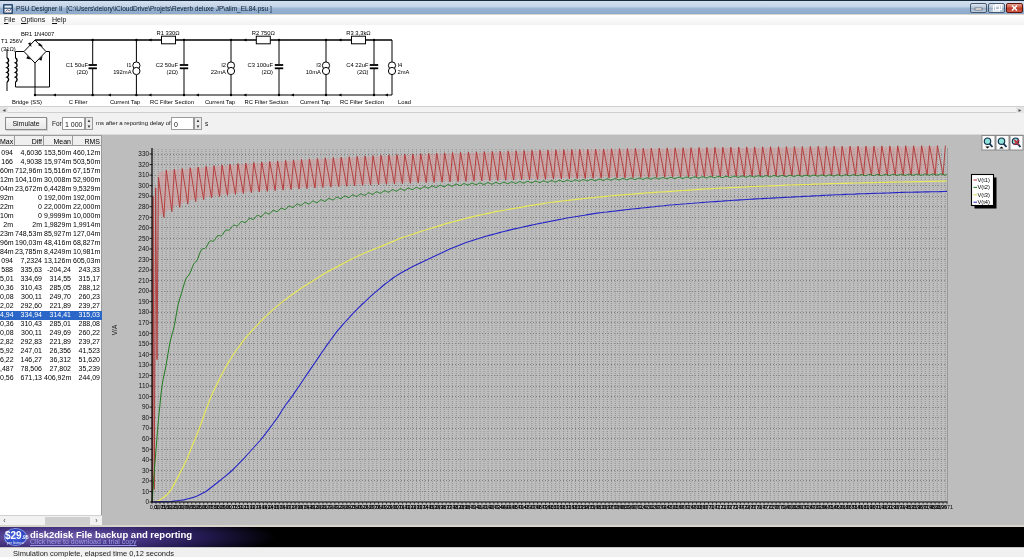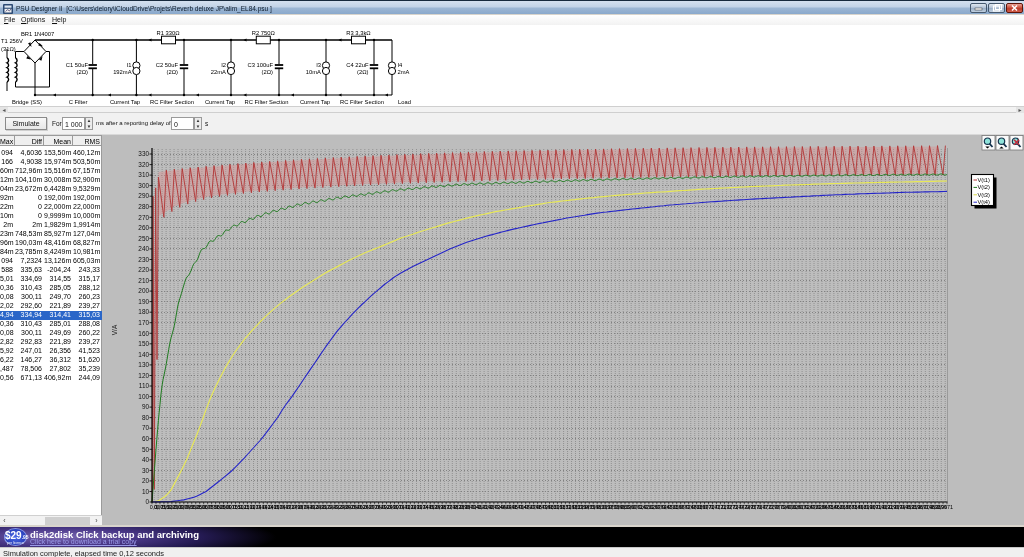--- a/index.html
+++ b/index.html
@@ -610,17 +610,17 @@
     <div class="a" style="left:0">‹</div>
     <div class="thumb"></div>
     <div class="a" style="left:92px">›</div>
   </div>
 <div id="banner">
     <div id="bnr-purple"></div>
 <div id="badge">
       <div style="font-size:10px;font-weight:bold;line-height:10px;margin-top:2px">$29<span style="font-size:5px">.95</span></div>
       <div style="font-size:3.5px;line-height:3px">per licence</div>
     </div>
-<div id="bnr-t1">disk2disk Click backup and archiving</div>
+<div id="bnr-t1">disk2disk File backup and reporting</div>
 <div id="bnr-t2">Click here to download a trial copy</div>
 </div>
 <div id="status">
-    <span style="position:absolute;left:3px;top:1px">Simulation complete, elapsed time 0,12 seconds</span>
+    <span style="position:absolute;left:13px;top:1px">Simulation complete, elapsed time 0,12 seconds</span>
   </div>
 </body></html>

